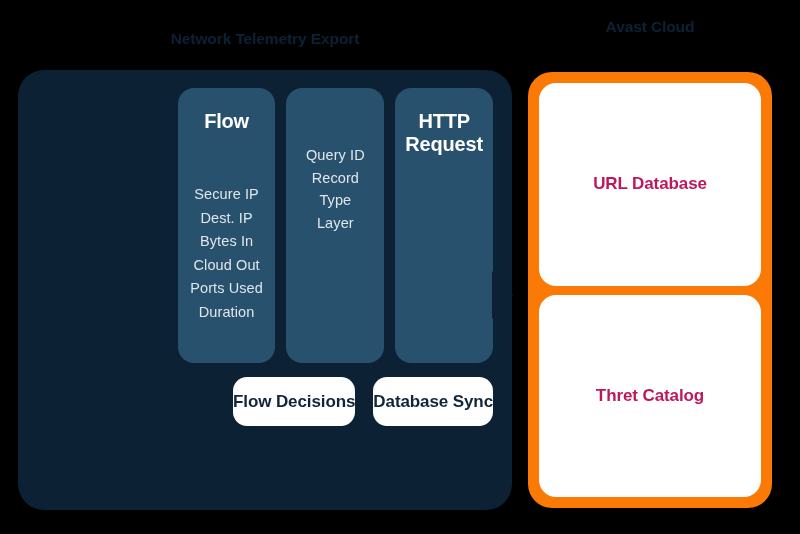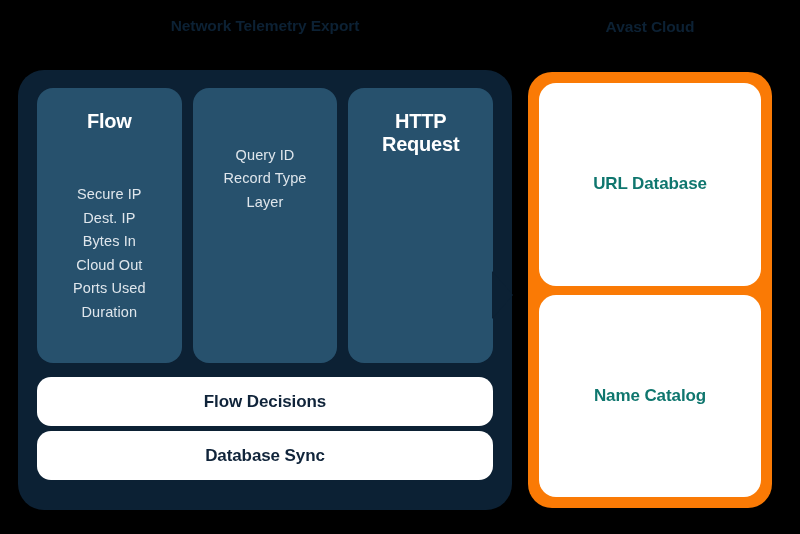--- a/index.html
+++ b/index.html
@@ -25,36 +25,37 @@
   .section-title {
     position: absolute;
     font-weight: bold;
     font-size: 15.5px;
     letter-spacing: -0.1px;
     color: #0c2134;
     text-align: center;
     white-space: nowrap;
     line-height: 1;
   }
-  #title-left  { left: 18px;  top: 18px; width: 494px; }
+  #title-left  { left: 18px;  top: 31px; width: 494px; }
   #title-right { left: 528px; top: 19px; width: 244px; }
 
   
   #telemetry-panel {
     position: absolute;
     left: 18px;
     top: 70px;
     width: 494px;
     height: 440px;
     background: #0c2134;
     border-radius: 26px;
     box-sizing: border-box;
     padding: 18px 19px 19px 19px;
     display: flex;
     flex-direction: column;
+    align-items: flex-end;
   }
 
   
   #telemetry-arrow {
     position: absolute;
     left: 492px;
     top: 271px;
     width: 0;
     height: 0;
     border-top: 24px solid transparent;
@@ -106,22 +107,22 @@
     text-align: center;
     letter-spacing: 0.1px;
     white-space: pre-line;
   }
   .field.spaced { margin-top: 10px; }
 
   
   #process-bars {
     margin-top: 14px;
     display: flex;
-    flex-direction: column;
-    gap: 5px;
+    flex-direction: row;
+    gap: 18px;
   }
   .process-bar {
     background: #ffffff;
     border-radius: 14px;
     height: 49px;
     display: flex;
     align-items: center;
     justify-content: center;
     color: #10243a;
     font-weight: bold;
@@ -144,21 +145,21 @@
     flex-direction: column;
     gap: 9px;
   }
   .cloud-card {
     flex: 1 1 0;
     background: #ffffff;
     border-radius: 17px;
     display: flex;
     align-items: center;
     justify-content: center;
-    color: #0f766e;
+    color: #be185d;
     font-weight: bold;
     font-size: 17px;
     letter-spacing: -0.1px;
     text-align: center;
   }
   
   #cloud-notch {
     position: absolute;
     left: 528px;
     top: 272px;
@@ -215,16 +216,16 @@
       <div class="process-bar">Database Sync</div>
     </div>
 
   </div>
 
   <div id="telemetry-arrow"></div>
   <div id="cloud-notch"></div>
 
   <div id="cloud-panel">
     <div class="cloud-card">URL Database</div>
-    <div class="cloud-card">Name Catalog</div>
+    <div class="cloud-card">Thret Catalog</div>
   </div>
 
 </div>
 
 </body></html>

